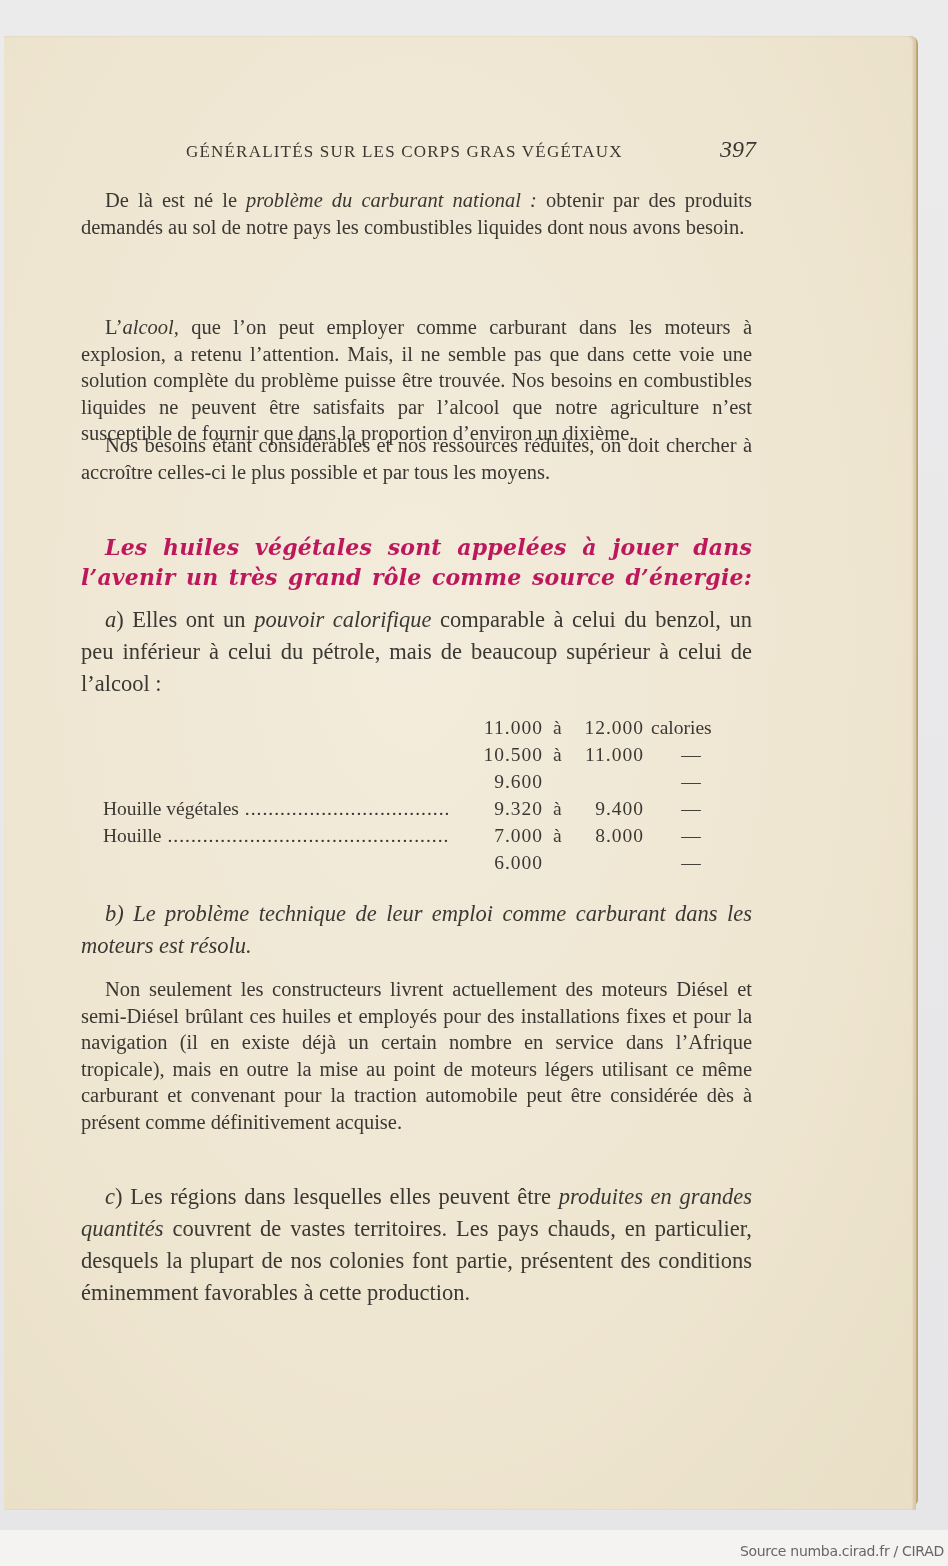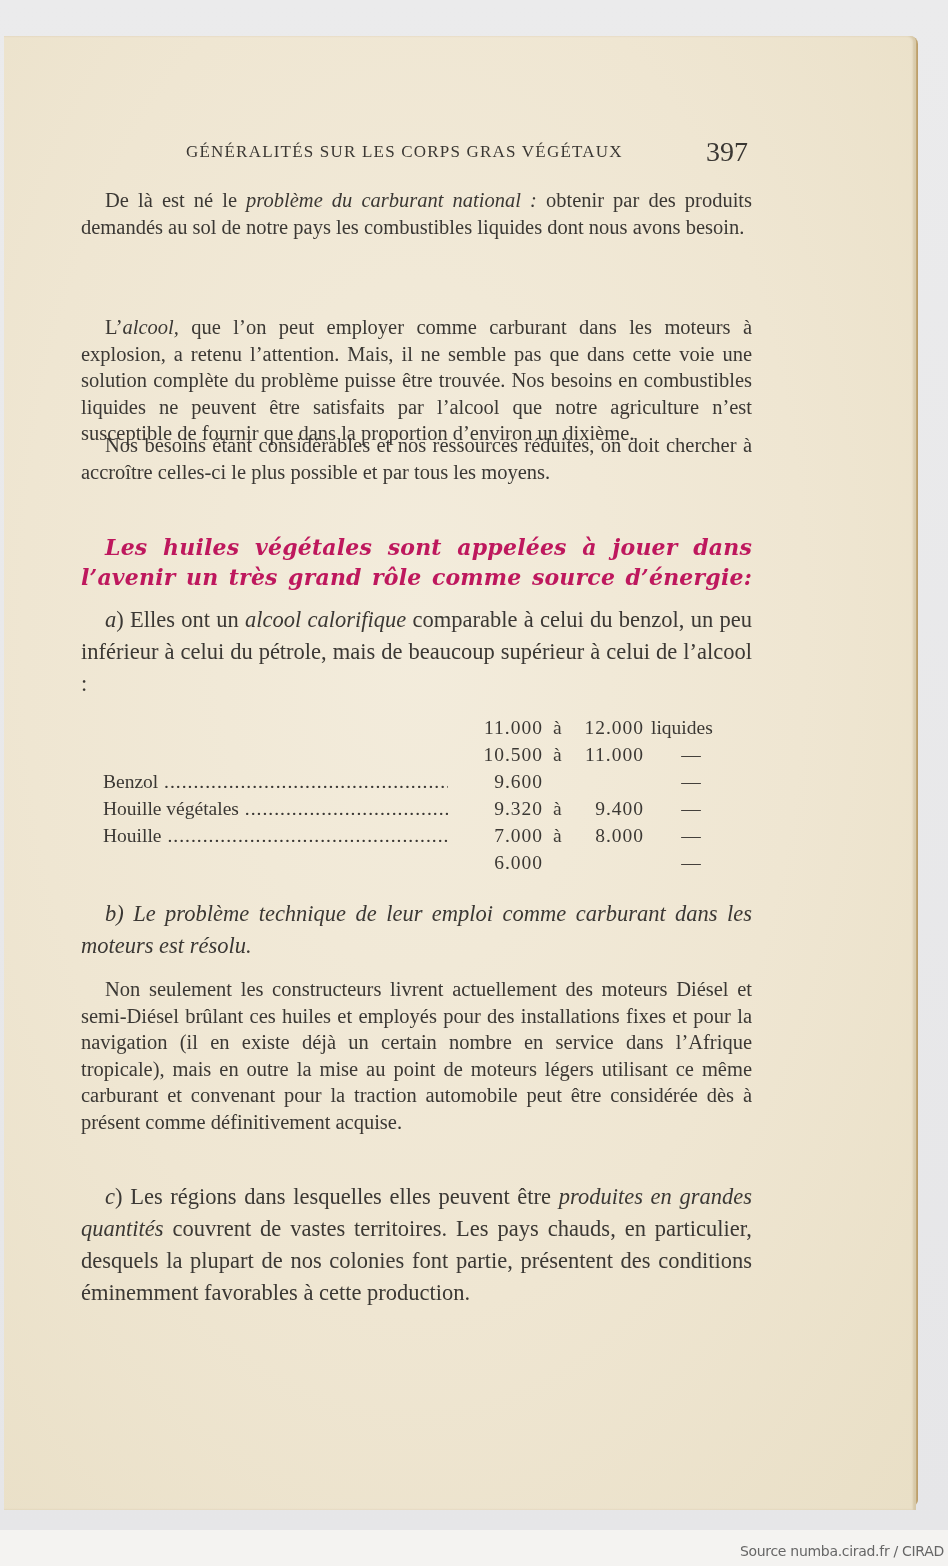--- a/index.html
+++ b/index.html
@@ -22,21 +22,21 @@
     position: absolute; left: 904px; top: 36px; width: 14px; height: 1470px;
     background: linear-gradient(90deg, #e8dcc0 0%, #d9c7a0 55%, #c7ad7b 85%, #b99a66 100%);
     border-top-right-radius: 8px; border-bottom-right-radius: 6px;
   }
   .text { color: #3a3733; position: absolute; }
   .running-head {
     left: 186px; top: 140px; width: 570px;
     font-family: "Liberation Serif", serif; font-size: 17px; letter-spacing: 1.2px;
   }
   .running-head .title { position: absolute; left: 0; top: 2px; }
-  .running-head .pageno { position: absolute; right: 8px; top: -4px; font-size: 28px; letter-spacing: 0; }
+  .running-head .pageno { position: absolute; right: 0; top: -4px; font-size: 24px; letter-spacing: 0; font-style: italic; }
 
   .para {
     position: absolute; left: 81px; width: 671px;
     font-family: "Liberation Serif", serif; font-size: 20.5px; line-height: 26.5px;
     color: #3b3834; text-align: justify; text-align-last: left;
   }
   .para.indent { text-indent: 24px; }
   .para em { font-style: italic; }
   .heading-bold {
     position: absolute; left: 81px; width: 671px; top: 532px;
@@ -81,38 +81,37 @@
 
 <div class="para indent" style="top:270px;margin-top:44px;">
   <span>L’</span><em>alcool,</em><span> que l’on peut employer comme carburant dans les moteurs à explosion, a retenu l’attention. Mais, il ne semble pas que dans cette voie une solution complète du problème puisse être trouvée. Nos besoins en combustibles liquides ne peuvent être satisfaits par l’alcool que notre agriculture n’est susceptible de fournir que dans la proportion d’environ un dixième.</span>
 </div>
 
 <div class="para indent" style="top:432px;">Nos besoins étant considérables et nos ressources réduites, on doit chercher à accroître celles-ci le plus possible et par tous les moyens.</div>
 
 <div class="heading-bold">Les huiles végétales sont appelées à jouer dans l’avenir un très grand rôle comme source d’énergie:</div>
 
 <div class="para indent large" style="top:604px;">
-  <em>a</em><span>) Elles ont un </span><em>alcool calorifique</em><span> comparable à celui du benzol, un peu inférieur à celui du pétrole, mais de beaucoup supérieur à celui de l’alcool :</span>
+  <em>a</em><span>) Elles ont un </span><em>pouvoir calorifique</em><span> comparable à celui du benzol, un peu inférieur à celui du pétrole, mais de beaucoup supérieur à celui de l’alcool :</span>
 </div>
 
 <div class="table" id="cal-table">
     <div class="row">
       <span class="v1">11.000</span>
       <span class="sep">à</span>
       <span class="v2">12.000</span>
-      <span class="unit word">liquides</span>
+      <span class="unit word">calories</span>
     </div>
     <div class="row">
       <span class="v1">10.500</span>
       <span class="sep">à</span>
       <span class="v2">11.000</span>
       <span class="unit">—</span>
     </div>
     <div class="row">
-      <span class="label">Benzol</span>
       <span class="v1">9.600</span>
       <span class="sep"></span>
       <span class="v2"></span>
       <span class="unit">—</span>
     </div>
     <div class="row">
       <span class="label">Houille végétales</span>
       <span class="v1">9.320</span>
       <span class="sep">à</span>
       <span class="v2">9.400</span>

